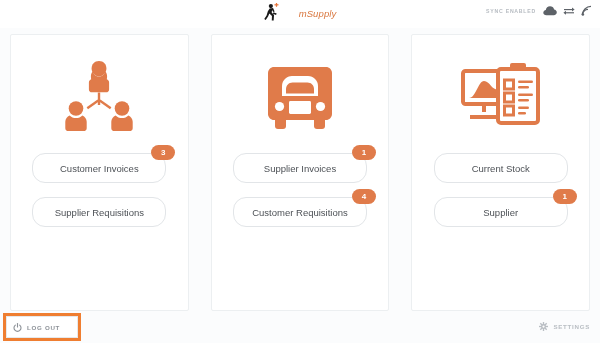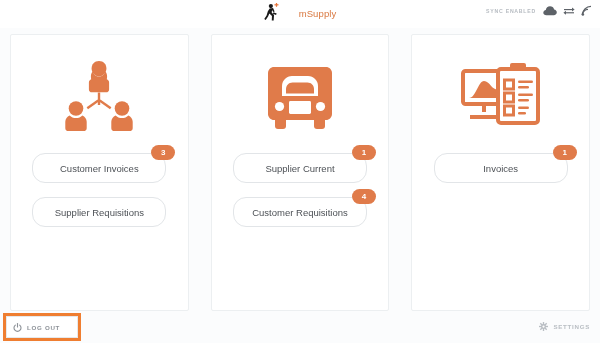--- a/index.html
+++ b/index.html
@@ -18,21 +18,21 @@
   
   .header {
     position: absolute; left: 0; top: 0;
     width: 600px; height: 28px;
     background: #ffffff;
     display: flex; align-items: center;
   }
   .logo-wrap {
     position: absolute; left: 50%; top: 3px;
     transform: translateX(-50%);
-    display: flex; align-items: center; gap: 17px;
+    display: flex; align-items: center; gap: 17px; font-style: italic;
   }
   .logo-figure { position: relative; width: 18px; height: 20px; }
   .logo-figure svg { display: block; }
   .logo-text {
     font-size: 9.5px; color: #d9773f; letter-spacing: .1px;
     font-family: "Liberation Sans", sans-serif;
   }
   .sync-area {
     position: absolute; right: 8px; top: 5px;
     display: flex; align-items: center; gap: 7px;
@@ -218,21 +218,21 @@
             <path d="M20 27c0-5.5 4.5-10 10-10h16c5.5 0 10 4.5 10 10v10H20V27z"></path>
             <path d="M24 30c0-3.6 2.9-6.5 6.5-6.5h15c3.6 0 6.5 2.9 6.5 6.5v4.5H24V30z" fill="#e07b4a"></path>
             <rect x="27" y="42" width="22" height="13" rx="1.4"></rect>
             <circle cx="17.5" cy="47.5" r="4.6"></circle>
             <circle cx="58.5" cy="47.5" r="4.6"></circle>
           </g>
         </svg>
       </div>
       <div class="card-buttons">
         <div class="btn-wrap">
-          <button class="tile-btn">Supplier Current</button>
+          <button class="tile-btn">Supplier Invoices</button>
           <span class="badge">1</span>
         </div>
         <div class="btn-wrap">
           <button class="tile-btn">Customer Requisitions</button>
           <span class="badge">4</span>
         </div>
       </div>
     </div>
 
     <div class="card">
@@ -258,21 +258,25 @@
             <rect x="60" y="27" width="11" height="2.6" rx="1.3"></rect>
             <rect x="60" y="34.5" width="15" height="2.6" rx="1.3"></rect>
             <rect x="60" y="40" width="11" height="2.6" rx="1.3"></rect>
             <rect x="60" y="47.5" width="11" height="2.6" rx="1.3"></rect>
             <rect x="60" y="53" width="8" height="2.6" rx="1.3"></rect>
           </g>
         </svg>
       </div>
       <div class="card-buttons">
         <div class="btn-wrap">
-          <button class="tile-btn">Invoices</button>
+          <button class="tile-btn">Current Stock</button>
+
+        </div>
+        <div class="btn-wrap">
+          <button class="tile-btn">Supplier</button>
           <span class="badge">1</span>
         </div>
       </div>
     </div>
 
   </div>
 
   <div class="logout-btn">
     <span class="icon-gray">
       <svg width="9" height="9" viewBox="0 0 10 10">

